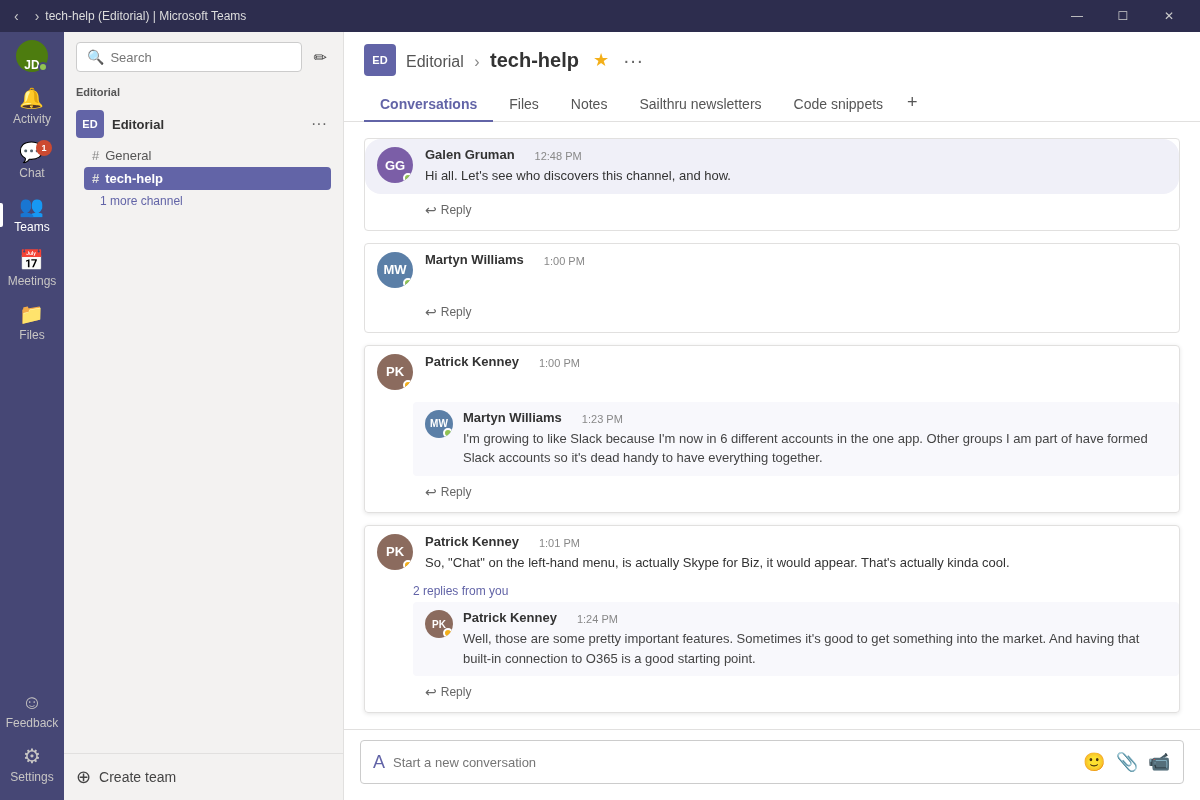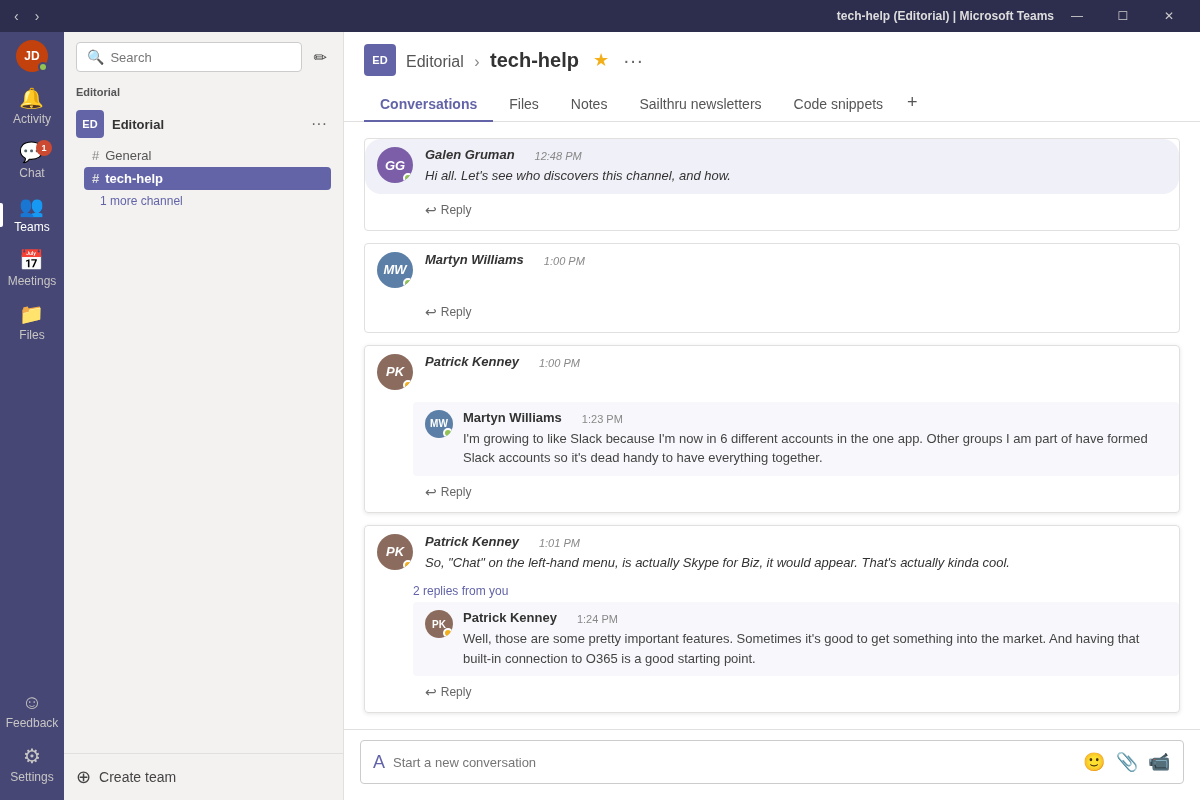--- a/index.html
+++ b/index.html
@@ -14,21 +14,21 @@
       justify-content: space-between;
       padding: 0 8px;
       color: #fff;
       font-size: 12px;
     }
     .titlebar-left { display: flex; align-items: center; gap: 8px; }
     .titlebar-nav { display: flex; gap: 4px; }
     .titlebar-nav button {
       background: transparent; border: none; color: #ccc; cursor: pointer; padding: 2px 6px; font-size: 14px;
     }
-    .titlebar-title { flex: 1; text-align: right; font-size: 12px; color: #ddd; font-weight: bold; }
+    .titlebar-title { flex: 1; text-align: left; font-size: 12px; color: #ddd; }
     .titlebar-controls { display: flex; gap: 0; }
     .titlebar-controls button {
       background: transparent; border: none; color: #ccc; cursor: pointer; width: 46px; height: 32px; font-size: 12px;
     }
 
     
     .app-container {
       display: flex;
       height: 768px;
       background: #fff;
@@ -39,21 +39,21 @@
       width: 64px;
       background: #464775;
       display: flex;
       flex-direction: column;
       align-items: center;
       padding: 8px 0;
       gap: 0;
     }
     .rail-avatar {
       width: 32px; height: 32px; border-radius: 50%;
-      background: #c2410c; display: flex; align-items: center; justify-content: center;
+      background: #4d7c0f; display: flex; align-items: flex-end; justify-content: center;
       color: #fff; font-size: 12px; font-weight: 600; margin-bottom: 8px; position: relative;
     }
     .rail-avatar .status-dot {
       position: absolute; bottom: 0; right: 0; width: 10px; height: 10px;
       background: #92c353; border-radius: 50%; border: 2px solid #464775;
     }
     .rail-item {
       width: 100%; display: flex; flex-direction: column; align-items: center;
       padding: 8px 0; cursor: pointer; color: #c8c6c4; font-size: 10px; gap: 4px;
       position: relative;
@@ -173,21 +173,21 @@
     }
     .tab.active { color: #6264a7; border-bottom: 2px solid #6264a7; font-weight: 600; }
     .tab-add { background: transparent; border: none; cursor: pointer; color: #555; font-size: 18px; padding: 8px 8px; }
 
     
     .messages-area {
       flex: 1; overflow-y: auto; padding: 16px 20px;
       background: #fff;
     }
     .message {
-      display: flex; align-items: flex-start; gap: 12px; padding: 8px 12px; border-radius: 16px; font-style: italic;
+      display: flex; align-items: flex-start; gap: 12px; padding: 8px 12px; border-radius: 16px;
     }
     .message.highlighted { background: #f0f0f8; }
     .avatar-status {
       position: absolute; bottom: 0; right: 0; width: 10px; height: 10px;
       border-radius: 50%; border: 2px solid #fff;
     }
     .avatar-status.online { background: #92c353; }
     .avatar-status.warning { background: #f3af19; }
     .message-body { flex: 1; }
     .message-header { display: flex; align-items: flex-end; gap: 20px; margin-bottom: 4px; }

